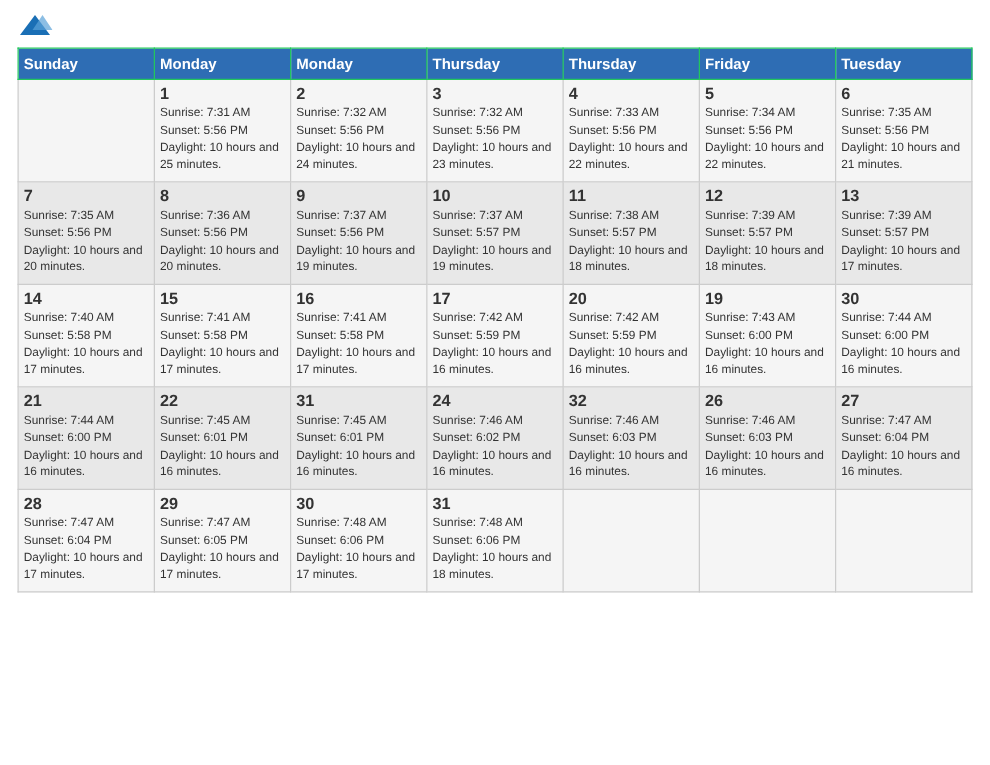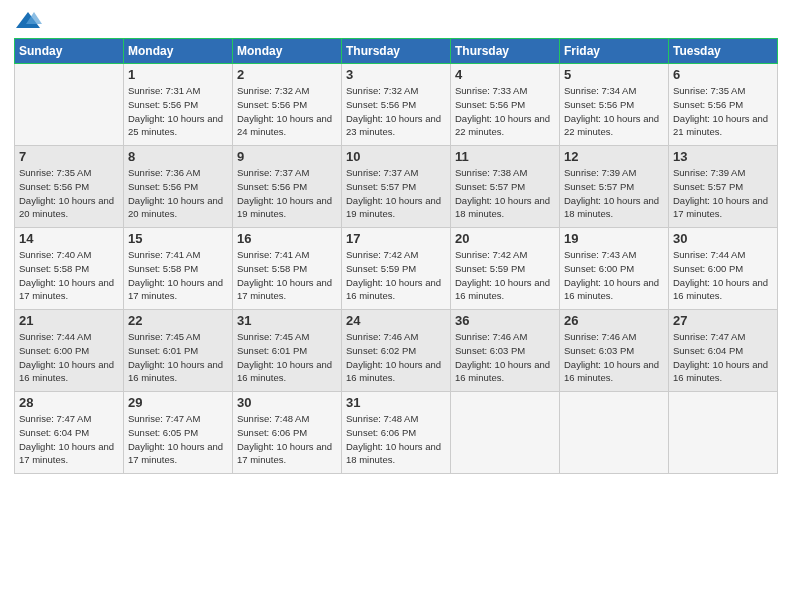--- a/index.html
+++ b/index.html
@@ -212,21 +212,21 @@
           </td>
           <td>
             <span class="day-number">31</span>
             <div class="day-detail">Sunrise: 7:45 AM<br>Sunset: 6:01 PM<br>Daylight: 10 hours and 16 minutes.</div>
           </td>
           <td>
             <span class="day-number">24</span>
             <div class="day-detail">Sunrise: 7:46 AM<br>Sunset: 6:02 PM<br>Daylight: 10 hours and 16 minutes.</div>
           </td>
           <td>
-            <span class="day-number">36</span>
+            <span class="day-number">32</span>
             <div class="day-detail">Sunrise: 7:46 AM<br>Sunset: 6:03 PM<br>Daylight: 10 hours and 16 minutes.</div>
           </td>
           <td>
             <span class="day-number">26</span>
             <div class="day-detail">Sunrise: 7:46 AM<br>Sunset: 6:03 PM<br>Daylight: 10 hours and 16 minutes.</div>
           </td>
           <td>
             <span class="day-number">27</span>
             <div class="day-detail">Sunrise: 7:47 AM<br>Sunset: 6:04 PM<br>Daylight: 10 hours and 16 minutes.</div>
           </td>

